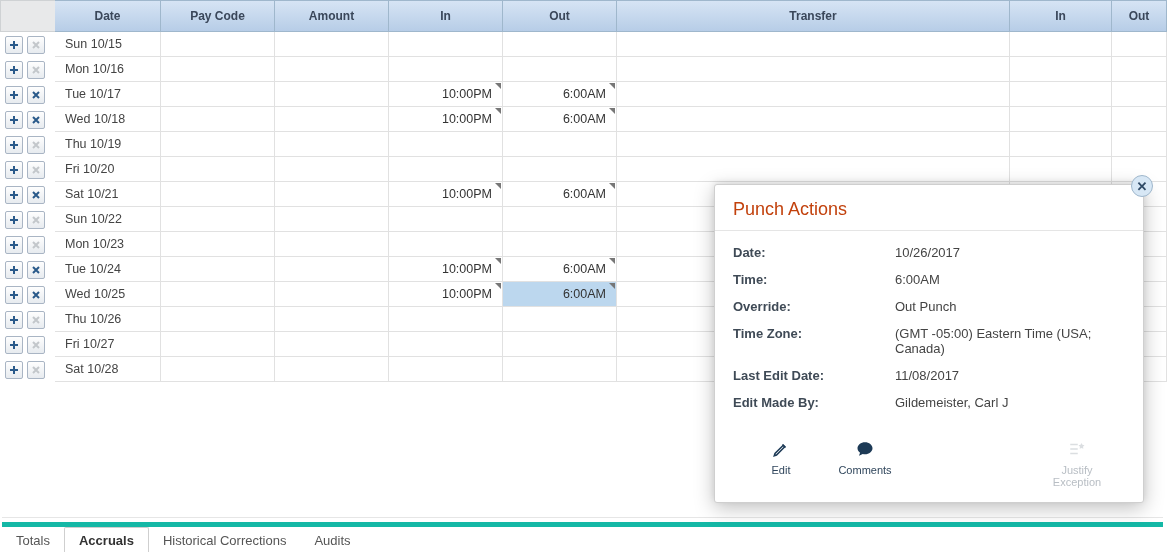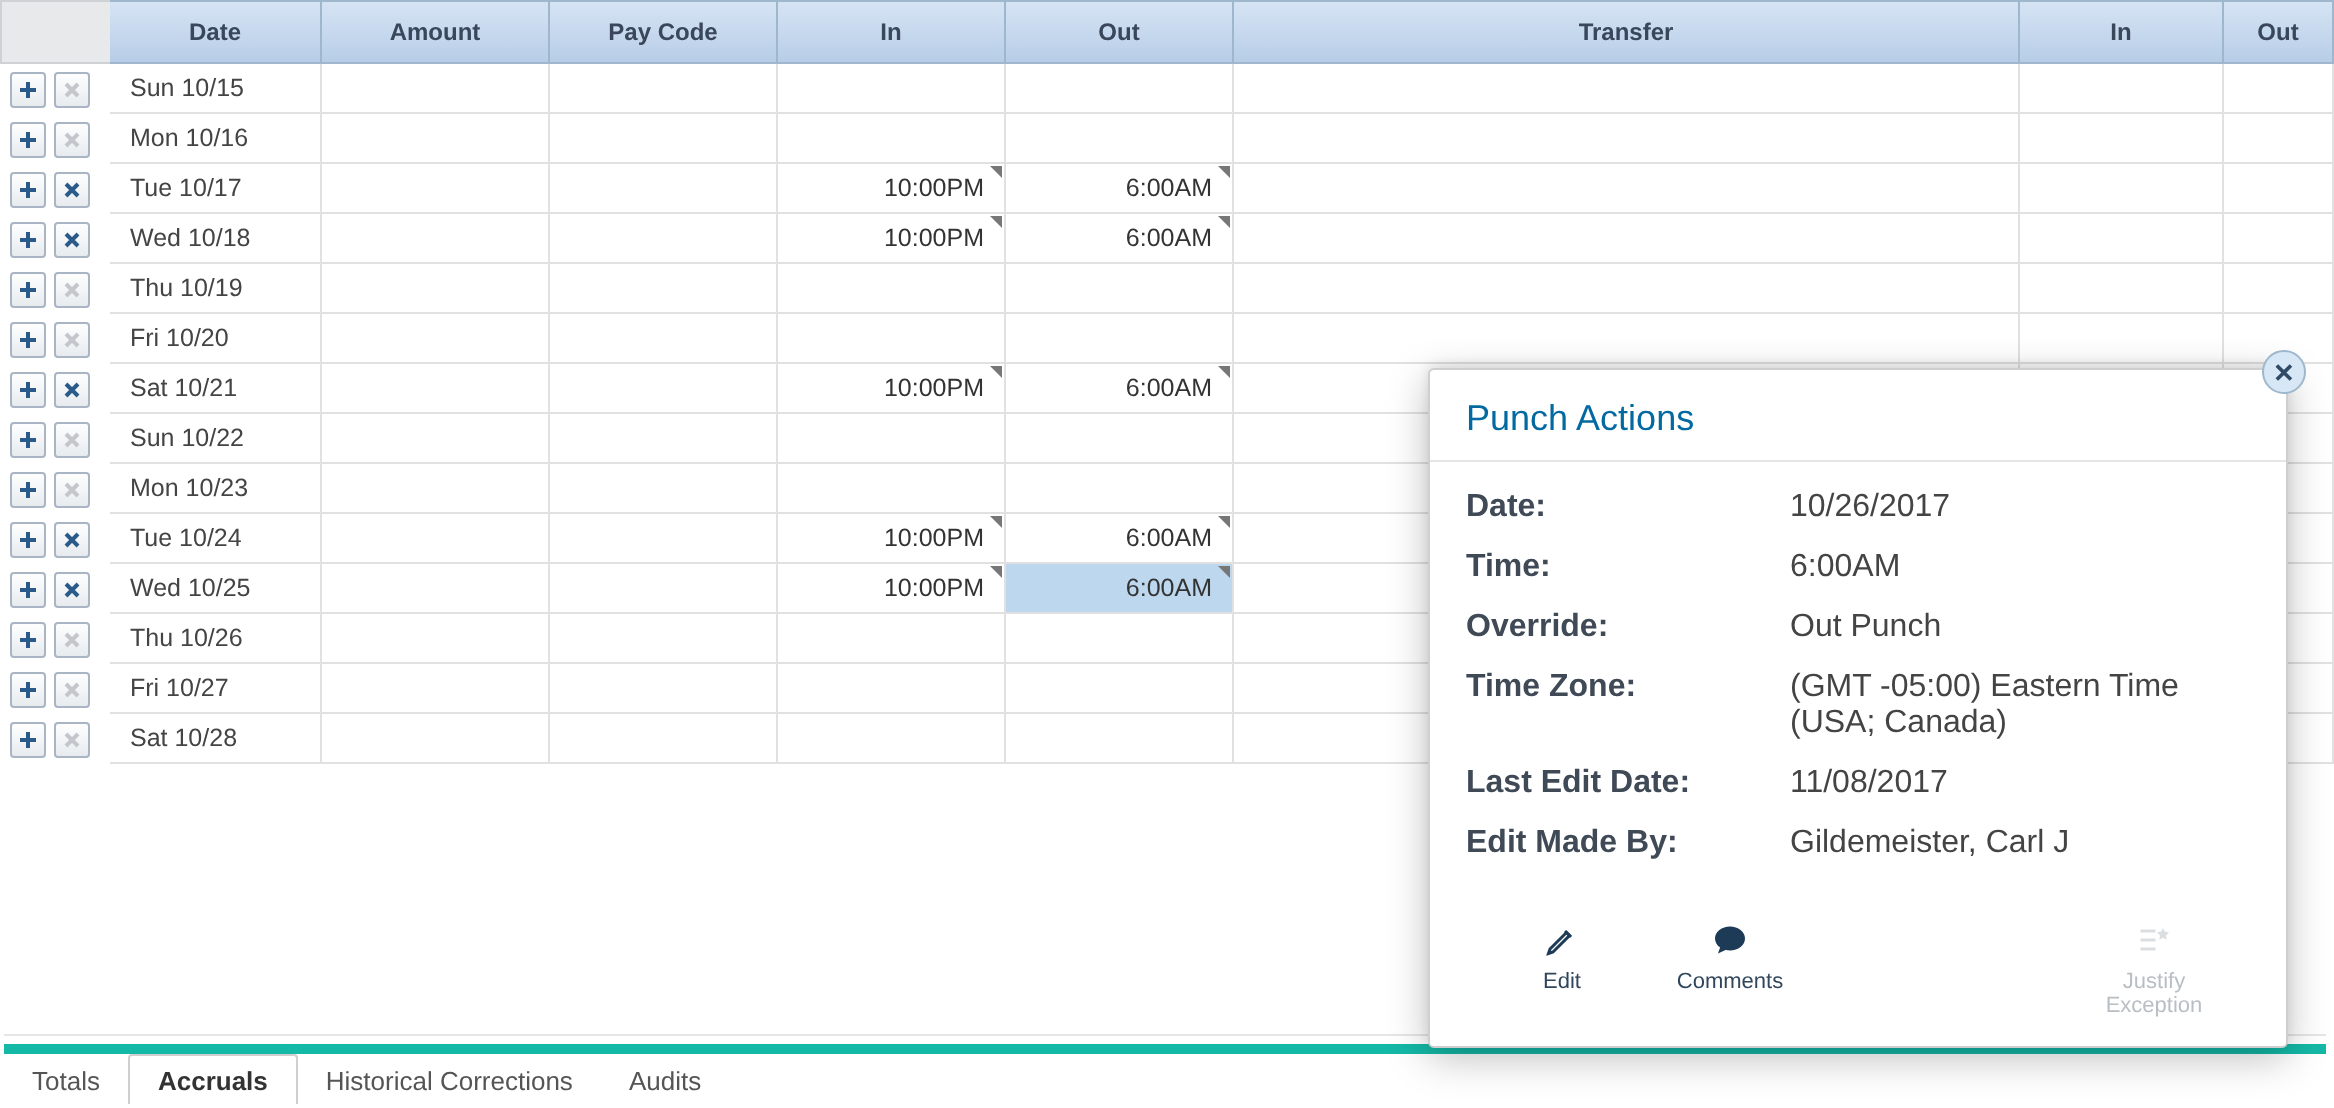--- a/index.html
+++ b/index.html
@@ -163,31 +163,31 @@
     border: 1px solid #9fb7cc;
     display: flex; align-items: center; justify-content: center;
     color: #2f4a66;
     font-size: 13px;
     font-weight: bold;
     cursor: pointer;
   }
   .popup-title {
     padding: 14px 18px 10px;
     font-size: 18px;
-    color: #0369a1;
+    color: #c2410c;
     border-bottom: 1px solid #e5e5e5;
   }
   .popup-body {
     padding: 14px 18px 6px;
   }
   .prow {
     display: flex;
     align-items: baseline;
     margin-bottom: 12px;
-    font-size: 16px;
+    font-size: 13px;
     color: #3f4a56;
   }
   .plabel { width: 162px; font-weight: bold; }
   .pval   { flex: 1; color: #444; }
   .pactions {
     display: flex;
     align-items: flex-start;
     gap: 24px;
     padding: 10px 36px 14px;
   }
@@ -205,22 +205,22 @@
   .pact .picon { width: 22px; height: 22px; display:flex; align-items:center; justify-content:center; }
   .pact.disabled .picon { opacity: 0.5; }
 </style>
 </head>
 <body>
 <div class="wrap">
 
 <div class="hdr">
   <div class="hdr-spacer"></div>
   <div class="hdr-cell c-date">Date</div>
+  <div class="hdr-cell c-paycode">Pay Code</div>
   <div class="hdr-cell c-amount">Amount</div>
-  <div class="hdr-cell c-paycode">Pay Code</div>
   <div class="hdr-cell c-in">In</div>
   <div class="hdr-cell c-out">Out</div>
   <div class="hdr-cell c-transfer">Transfer</div>
   <div class="hdr-cell c-in2">In</div>
   <div class="hdr-cell c-out2">Out</div>
 </div>
 
 <div class="rows" id="rows">
       <div class="row">
         <div class="icons">

